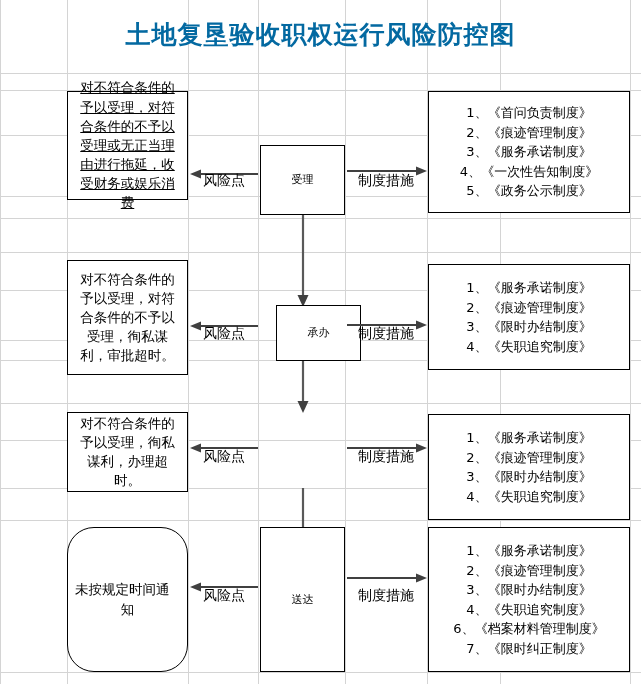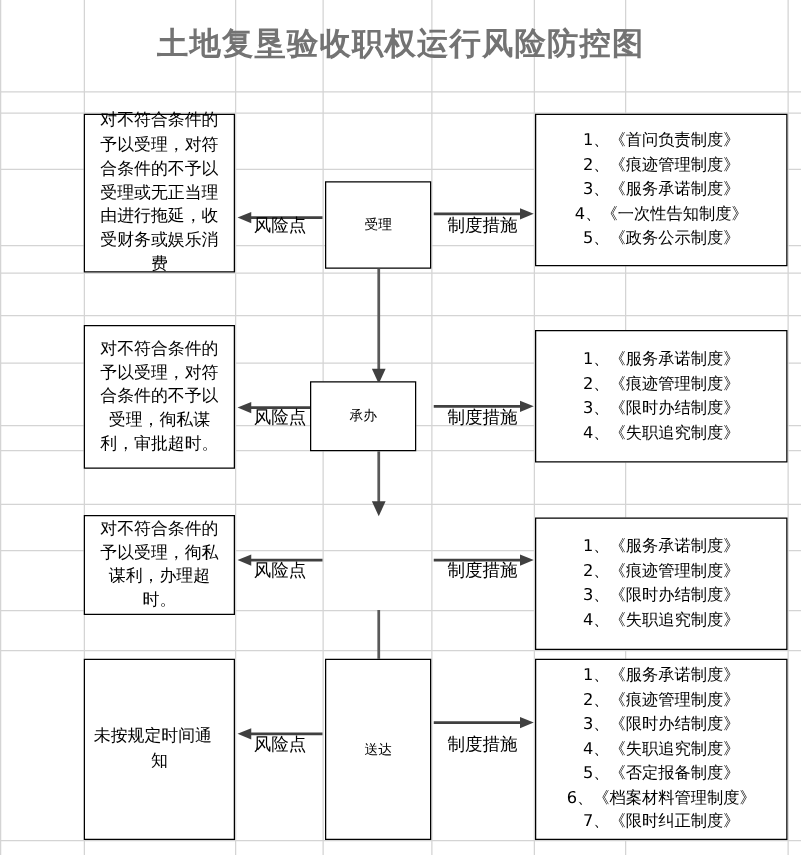--- a/index.html
+++ b/index.html
@@ -14,21 +14,21 @@
   .grid-line{position:absolute;background:#d4d4d4;}
   .grid-h{height:1px;left:0;width:641px;}
   .grid-v{width:1px;top:0;height:684px;}
 
   #title{
     position:absolute;left:0;top:18px;width:641px;
     text-align:center;
     font-size:25px;
     font-weight:bold;
     letter-spacing:1px;
-    color:#737373;
+    color:#0369a1;
     font-family:"DejaVu Serif","Liberation Serif",serif;
     white-space:nowrap;
   }
 
   .node-box{
     position:absolute;
     border:1.6px solid #000;
     background:#ffffff;
     box-sizing:border-box;
     display:flex;
@@ -102,21 +102,21 @@
   <div class="grid-line grid-v" style="left:67px"></div>
   <div class="grid-line grid-v" style="left:188px"></div>
   <div class="grid-line grid-v" style="left:258px"></div>
   <div class="grid-line grid-v" style="left:345px"></div>
   <div class="grid-line grid-v" style="left:427px"></div>
   <div class="grid-line grid-v" style="left:500px"></div>
   <div class="grid-line grid-v" style="left:630px"></div>
 
   <div id="title">土地复垦验收职权运行风险防控图</div>
 
-  <div class="node-box risk-box" style="left:67px;top:91px;width:121px;height:127px;">
+  <div class="node-box risk-box" style="left:67px;top:91px;width:121px;height:109px;text-decoration:underline;">
     <div class="inner">
         <span>对不符合条件的予以受理，对符合条件的不予以受理或无正当理由进行拖延，收受财务或娱乐消费</span>
       </div>
   </div>
 
   <div class="arrow" style="left:190px;top:168px;width:68px;height:12px;">
     <svg width="68" height="12" viewBox="0 0 68 12">
       <line x1="68" y1="6" x2="8" y2="6" stroke="#404040" stroke-width="2.2"></line>
       <polygon points="0,6 11,1.5 11,10.5" fill="#404040"></polygon>
     </svg>
@@ -159,21 +159,21 @@
   </div>
 
   <div class="arrow" style="left:190px;top:320px;width:68px;height:12px;">
     <svg width="68" height="12" viewBox="0 0 68 12">
       <line x1="68" y1="6" x2="8" y2="6" stroke="#404040" stroke-width="2.2"></line>
       <polygon points="0,6 11,1.5 11,10.5" fill="#404040"></polygon>
     </svg>
   </div>
   <div class="edge-label" style="left:190px;top:325px;width:68px;">风险点</div>
 
-  <div class="node-box stage-box" style="left:248px;top:305px;width:85px;height:56px;">
+  <div class="node-box stage-box" style="left:276px;top:305px;width:85px;height:56px;">
     <span>承办</span>
   </div>
 
   <div class="arrow" style="left:347px;top:319px;width:80px;height:12px;">
     <svg width="80" height="12" viewBox="0 0 80 12">
       <line x1="0" y1="6" x2="72" y2="6" stroke="#404040" stroke-width="2.2"></line>
       <polygon points="80,6 69,1.5 69,10.5" fill="#404040"></polygon>
     </svg>
   </div>
   <div class="edge-label" style="left:345px;top:325px;width:82px;">制度措施</div>
@@ -225,21 +225,21 @@
       <span class="mitem">4、《失职追究制度》</span>
     </div>
   </div>
 
   <div class="arrow" style="left:296px;top:488px;width:14px;height:40px;">
     <svg width="14" height="40" viewBox="0 0 14 40">
       <line x1="7" y1="0" x2="7" y2="40" stroke="#595959" stroke-width="2.2"></line>
     </svg>
   </div>
 
-  <div class="node-box risk-box" style="left:67px;top:527px;width:121px;height:145px;">
+  <div class="node-box risk-box" style="left:67px;top:527px;width:121px;height:145px;border-radius:27px;">
     <div class="inner" style="text-align:left;">
         <span>未按规定时间通知</span>
       </div>
   </div>
 
   <div class="arrow" style="left:190px;top:581px;width:68px;height:12px;">
     <svg width="68" height="12" viewBox="0 0 68 12">
       <line x1="68" y1="6" x2="8" y2="6" stroke="#404040" stroke-width="2.2"></line>
       <polygon points="0,6 11,1.5 11,10.5" fill="#404040"></polygon>
     </svg>
@@ -257,19 +257,18 @@
     </svg>
   </div>
   <div class="edge-label" style="left:345px;top:587px;width:82px;">制度措施</div>
 
   <div class="node-box measure-box" style="left:428px;top:527px;width:202px;height:145px;">
     <div class="mlist">
       <span class="mitem">1、《服务承诺制度》</span>
       <span class="mitem">2、《痕迹管理制度》</span>
       <span class="mitem">3、《限时办结制度》</span>
       <span class="mitem">4、《失职追究制度》</span>
-      <span class="mitem">5、《否定报备制度》</span>
       <span class="mitem">6、《档案材料管理制度》</span>
       <span class="mitem">7、《限时纠正制度》</span>
     </div>
   </div>
 
 </div>
 
 </body></html>

